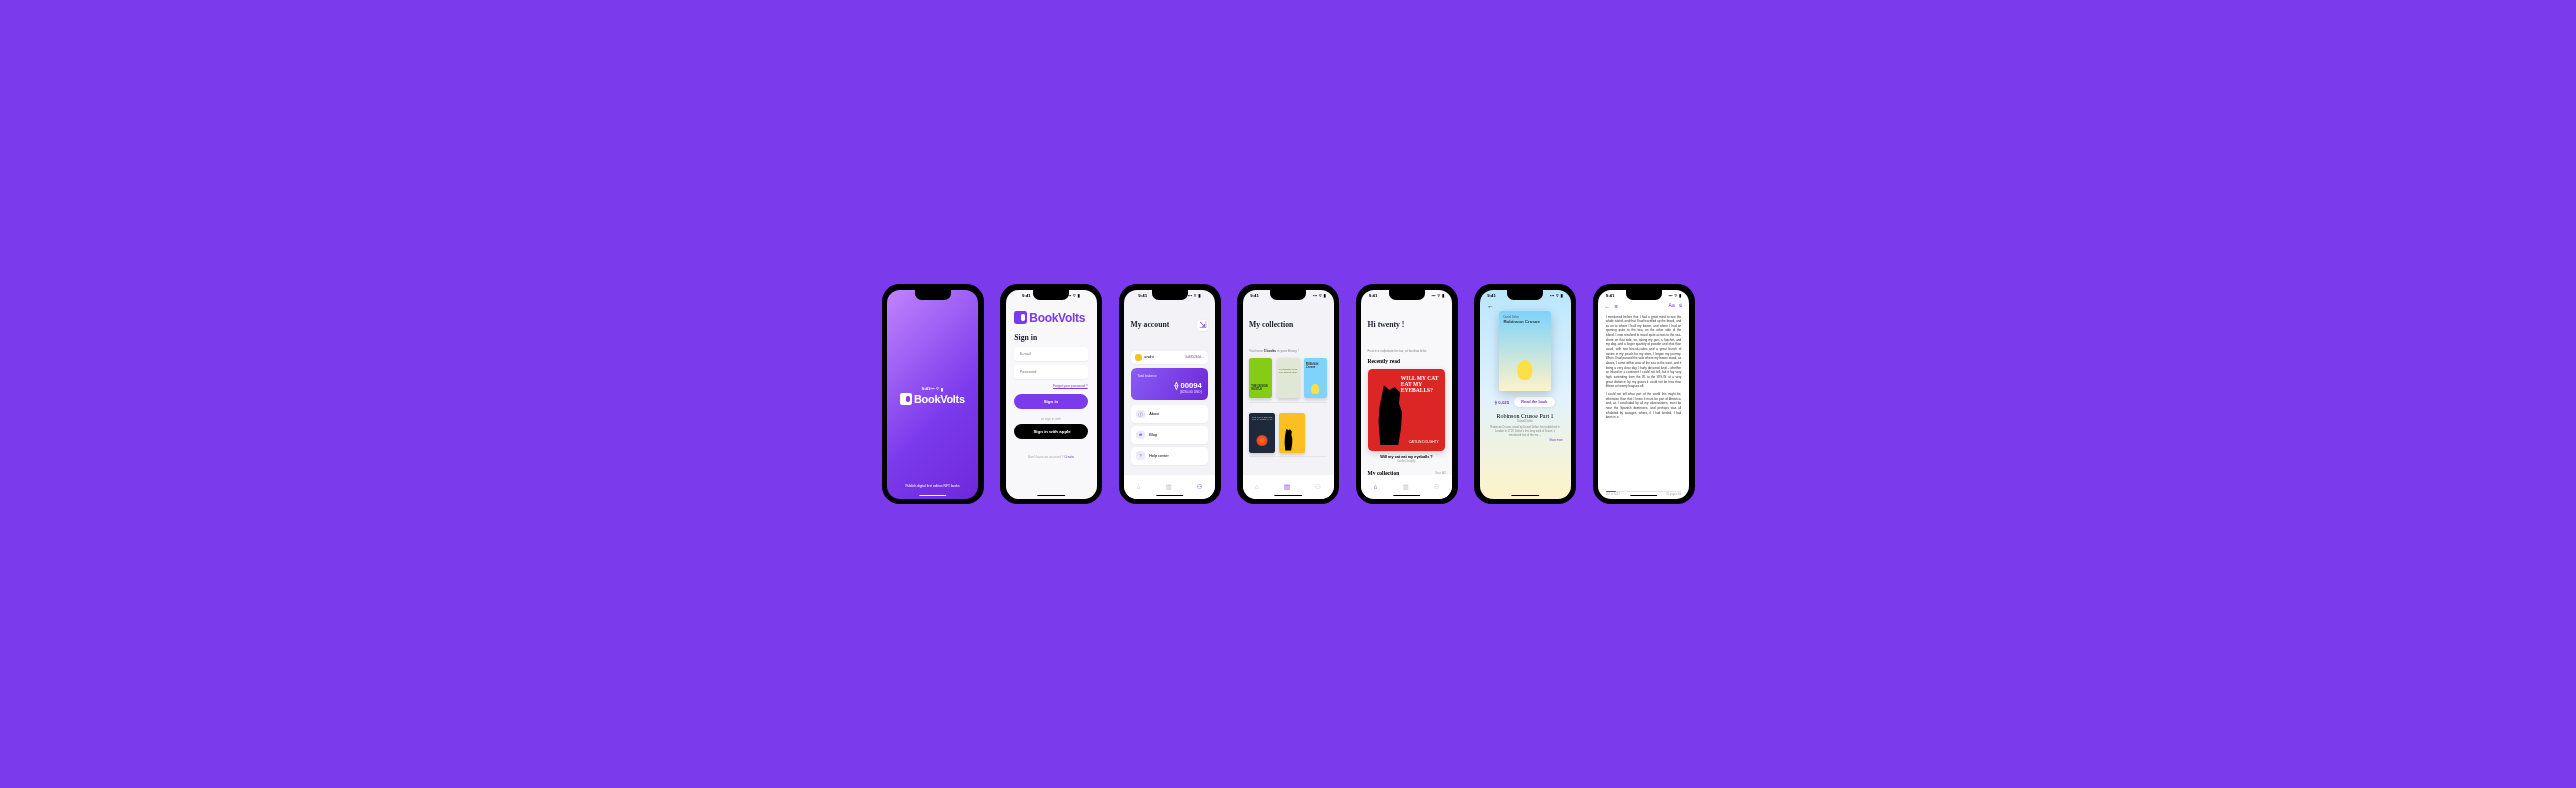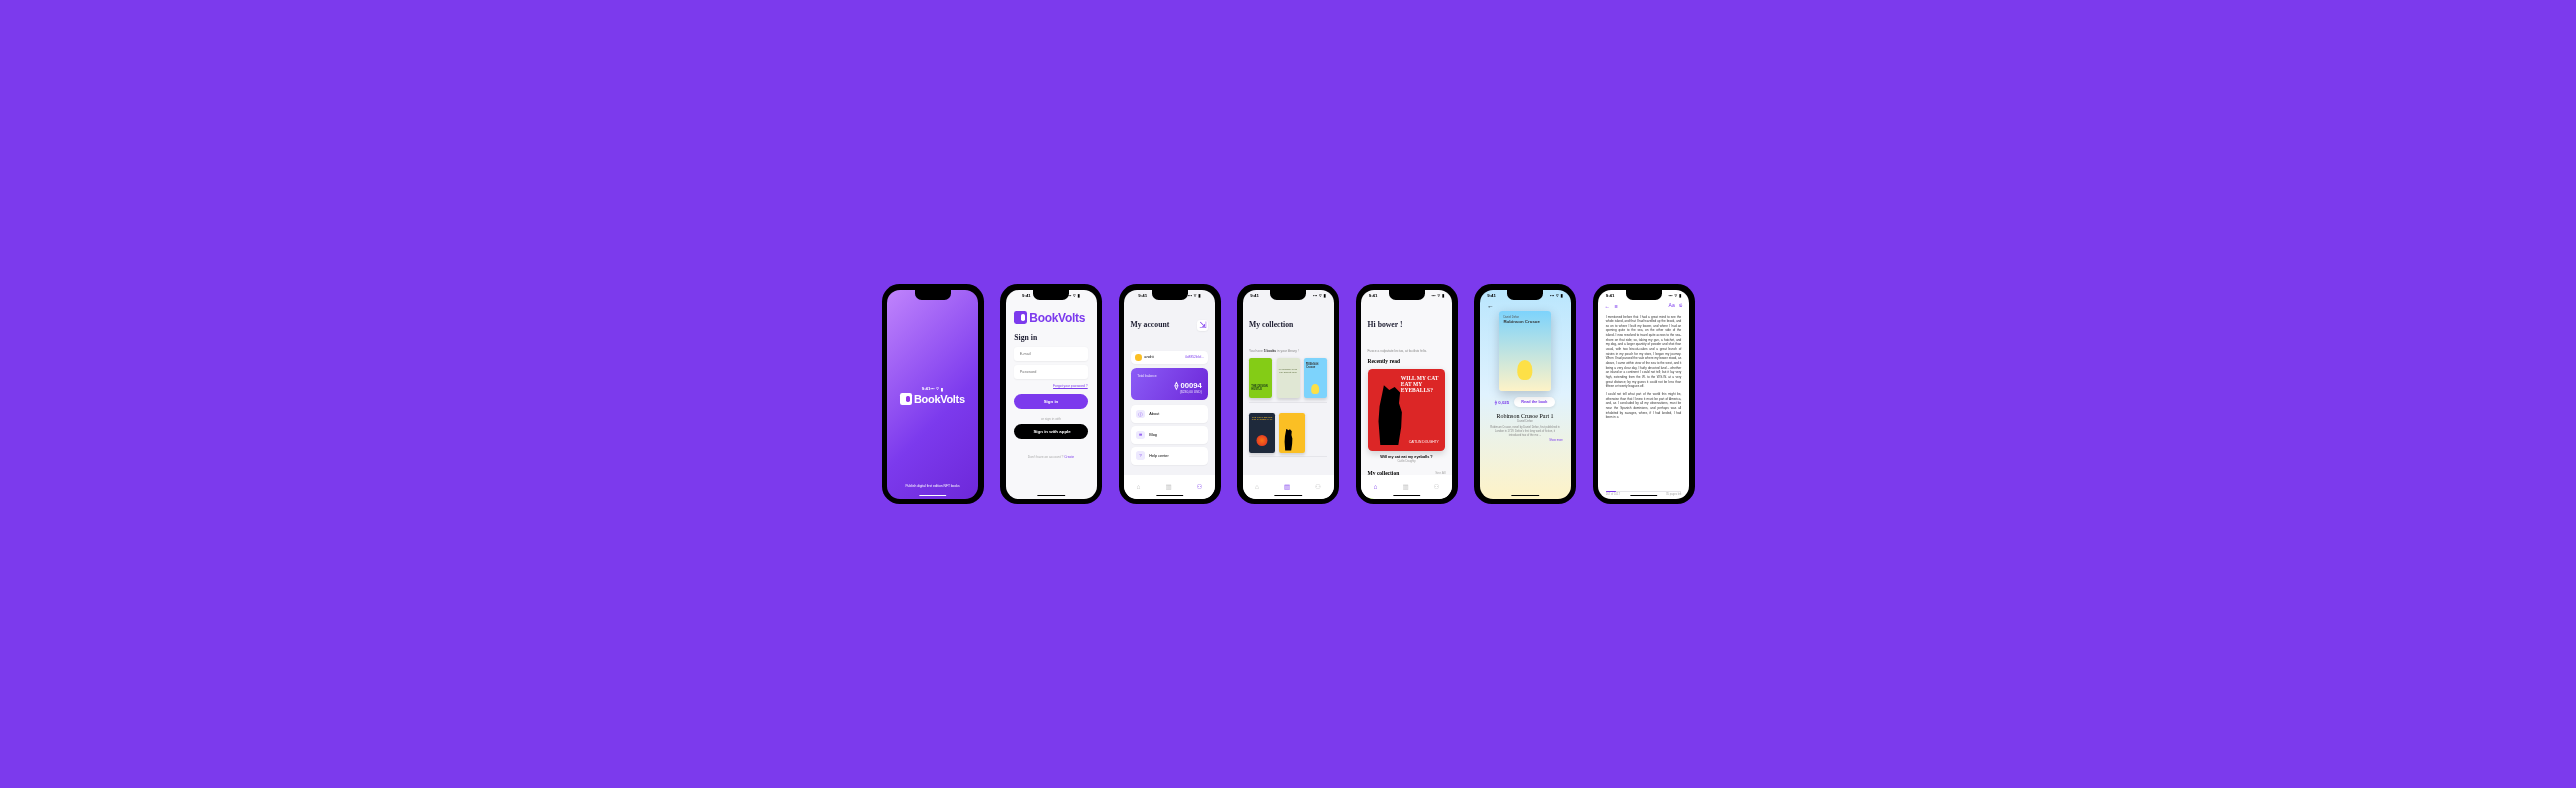--- a/index.html
+++ b/index.html
@@ -276,21 +276,21 @@
   <div class="statusbar">
         <span>9:41</span>
         <span class="sb-icons">
           <span class="sig">•••</span>
           <span>⌔</span>
           <span>▮</span>
         </span>
       </div>
   <div class="content">
     <div class="hdr">
-          <h2>Hi bower !</h2>
+          <h2>Hi twenty !</h2>
         </div>
     <div class="sub">Fusce a vulputate lectus, at facilisis felis.</div>
     <h3 style="font-family:Georgia,serif;font-size:5.5px;margin-bottom:3.3px">Recently read</h3>
     <div class="featured">
       <div class="cat"></div>
       <div class="feat-title">WILL MY CAT EAT MY EYEBALLS?</div>
       <div class="feat-auth">CAITLIN DOUGHTY</div>
     </div>
     <div class="feat-caption">Will my cat eat my eyeballs ?</div>
     <div class="feat-author">Caitlin Doughty</div>

